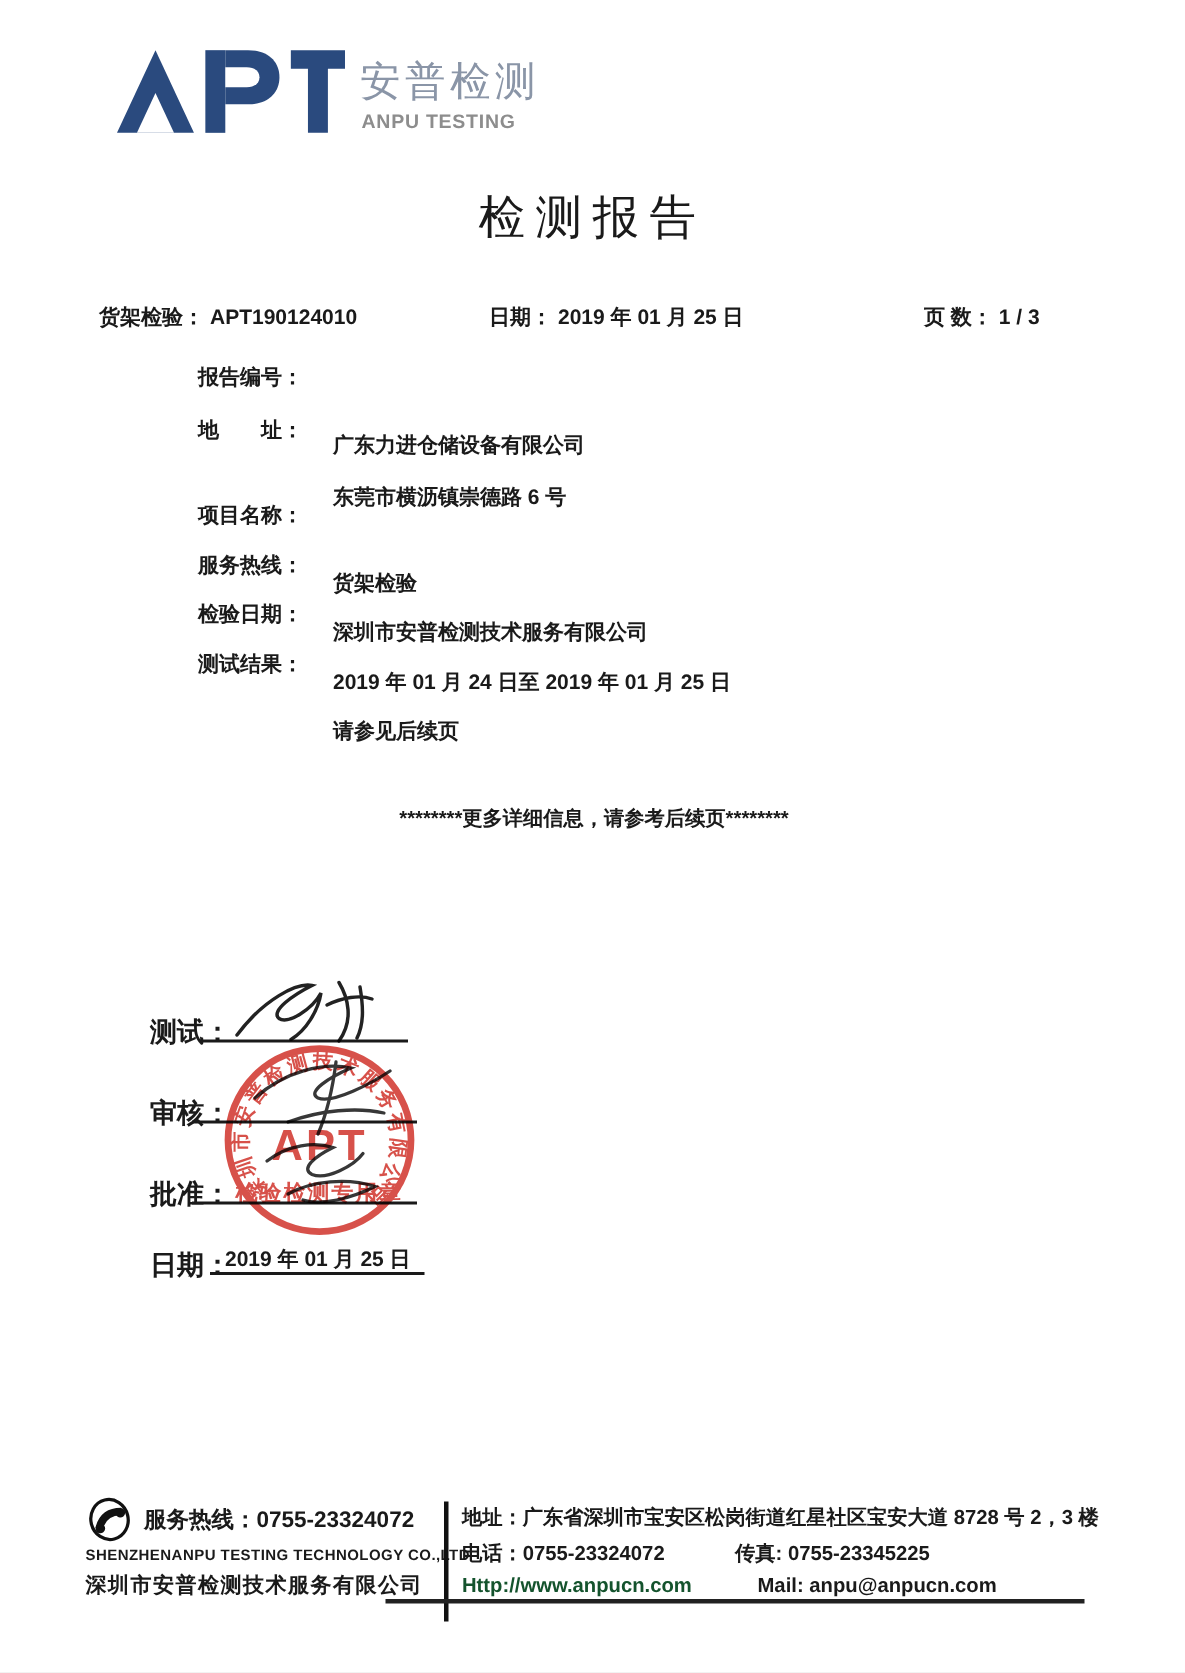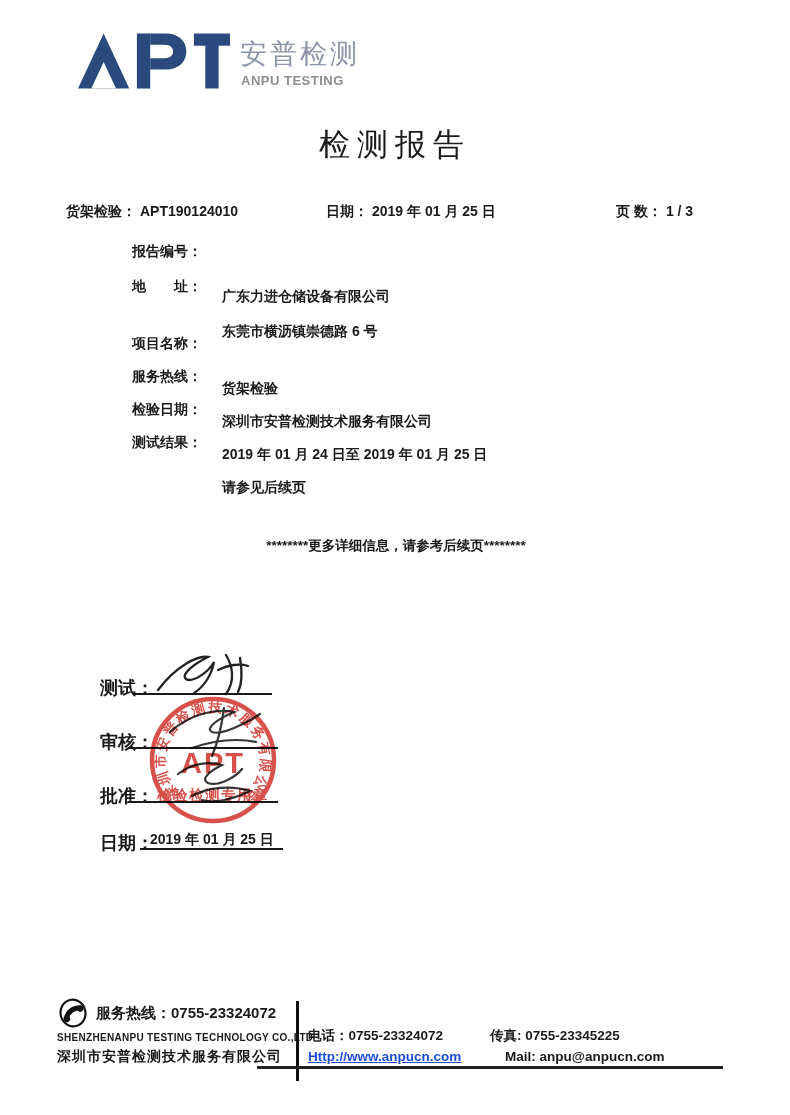--- a/index.html
+++ b/index.html
@@ -50,21 +50,21 @@
   .hotline    { left: 96px; top: 1004px; font-size: 15px; font-weight: 700; }
   .company-en { left: 57px; top: 1032px; font-size: 10px; font-weight: 700; letter-spacing: .3px; }
   .company-cn { left: 57px; top: 1048px; font-size: 14px; font-weight: 700; letter-spacing: 1px; }
   .vdiv  { left: 296px; top: 1001px; width: 3px; height: 80px; background: #111; }
   .hline { left: 257px; top: 1066px; width: 466px; height: 2.5px; background: #222; }
   .f-addr { left: 308px; top: 1003px; font-size: 13.5px; font-weight: 700; white-space: nowrap; }
   .f-tel  { left: 308px; top: 1027px; font-size: 13.5px; font-weight: 700; }
   .f-fax  { left: 490px; top: 1027px; font-size: 13.5px; font-weight: 700; }
   .f-web  { left: 308px; top: 1049px; font-size: 13.5px; font-weight: 700; }
   .f-mail { left: 505px; top: 1049px; font-size: 13.5px; font-weight: 700; text-align: center; }
-  a.weblink { color: #1d4ed8; text-decoration: underline; cursor: pointer; }
+  a.weblink { color: #14532d; cursor: pointer; }
 
   
   .stamp { left: 142px; top: 694px; width: 142px; height: 138px; mix-blend-mode: multiply; }
   .sig-svg { mix-blend-mode: multiply; }
 </style>
 </head>
 <body>
 
 <div class="page">
 
@@ -176,20 +176,23 @@
   </svg>
   <div class="abs hotline">
     <span>服务热线：</span><span>0755-23324072</span>
   </div>
   <div class="abs company-en">SHENZHENANPU TESTING TECHNOLOGY CO.,LTD</div>
   <div class="abs company-cn">深圳市安普检测技术服务有限公司</div>
 
   <div class="abs vdiv"></div>
   <div class="abs hline"></div>
 
+  <div class="abs f-addr">
+    <span>地址：</span><span>广东省深圳市宝安区松岗街道红星社区宝安大道 8728 号 2，3 楼</span>
+  </div>
   <div class="abs f-tel">
     <span>电话：</span><span>0755-23324072</span>
   </div>
   <div class="abs f-fax">
     <span>传真: </span><span>0755-23345225</span>
   </div>
   <div class="abs f-web">
     <a class="weblink">Http://www.anpucn.com</a>
   </div>
   <div class="abs f-mail">

